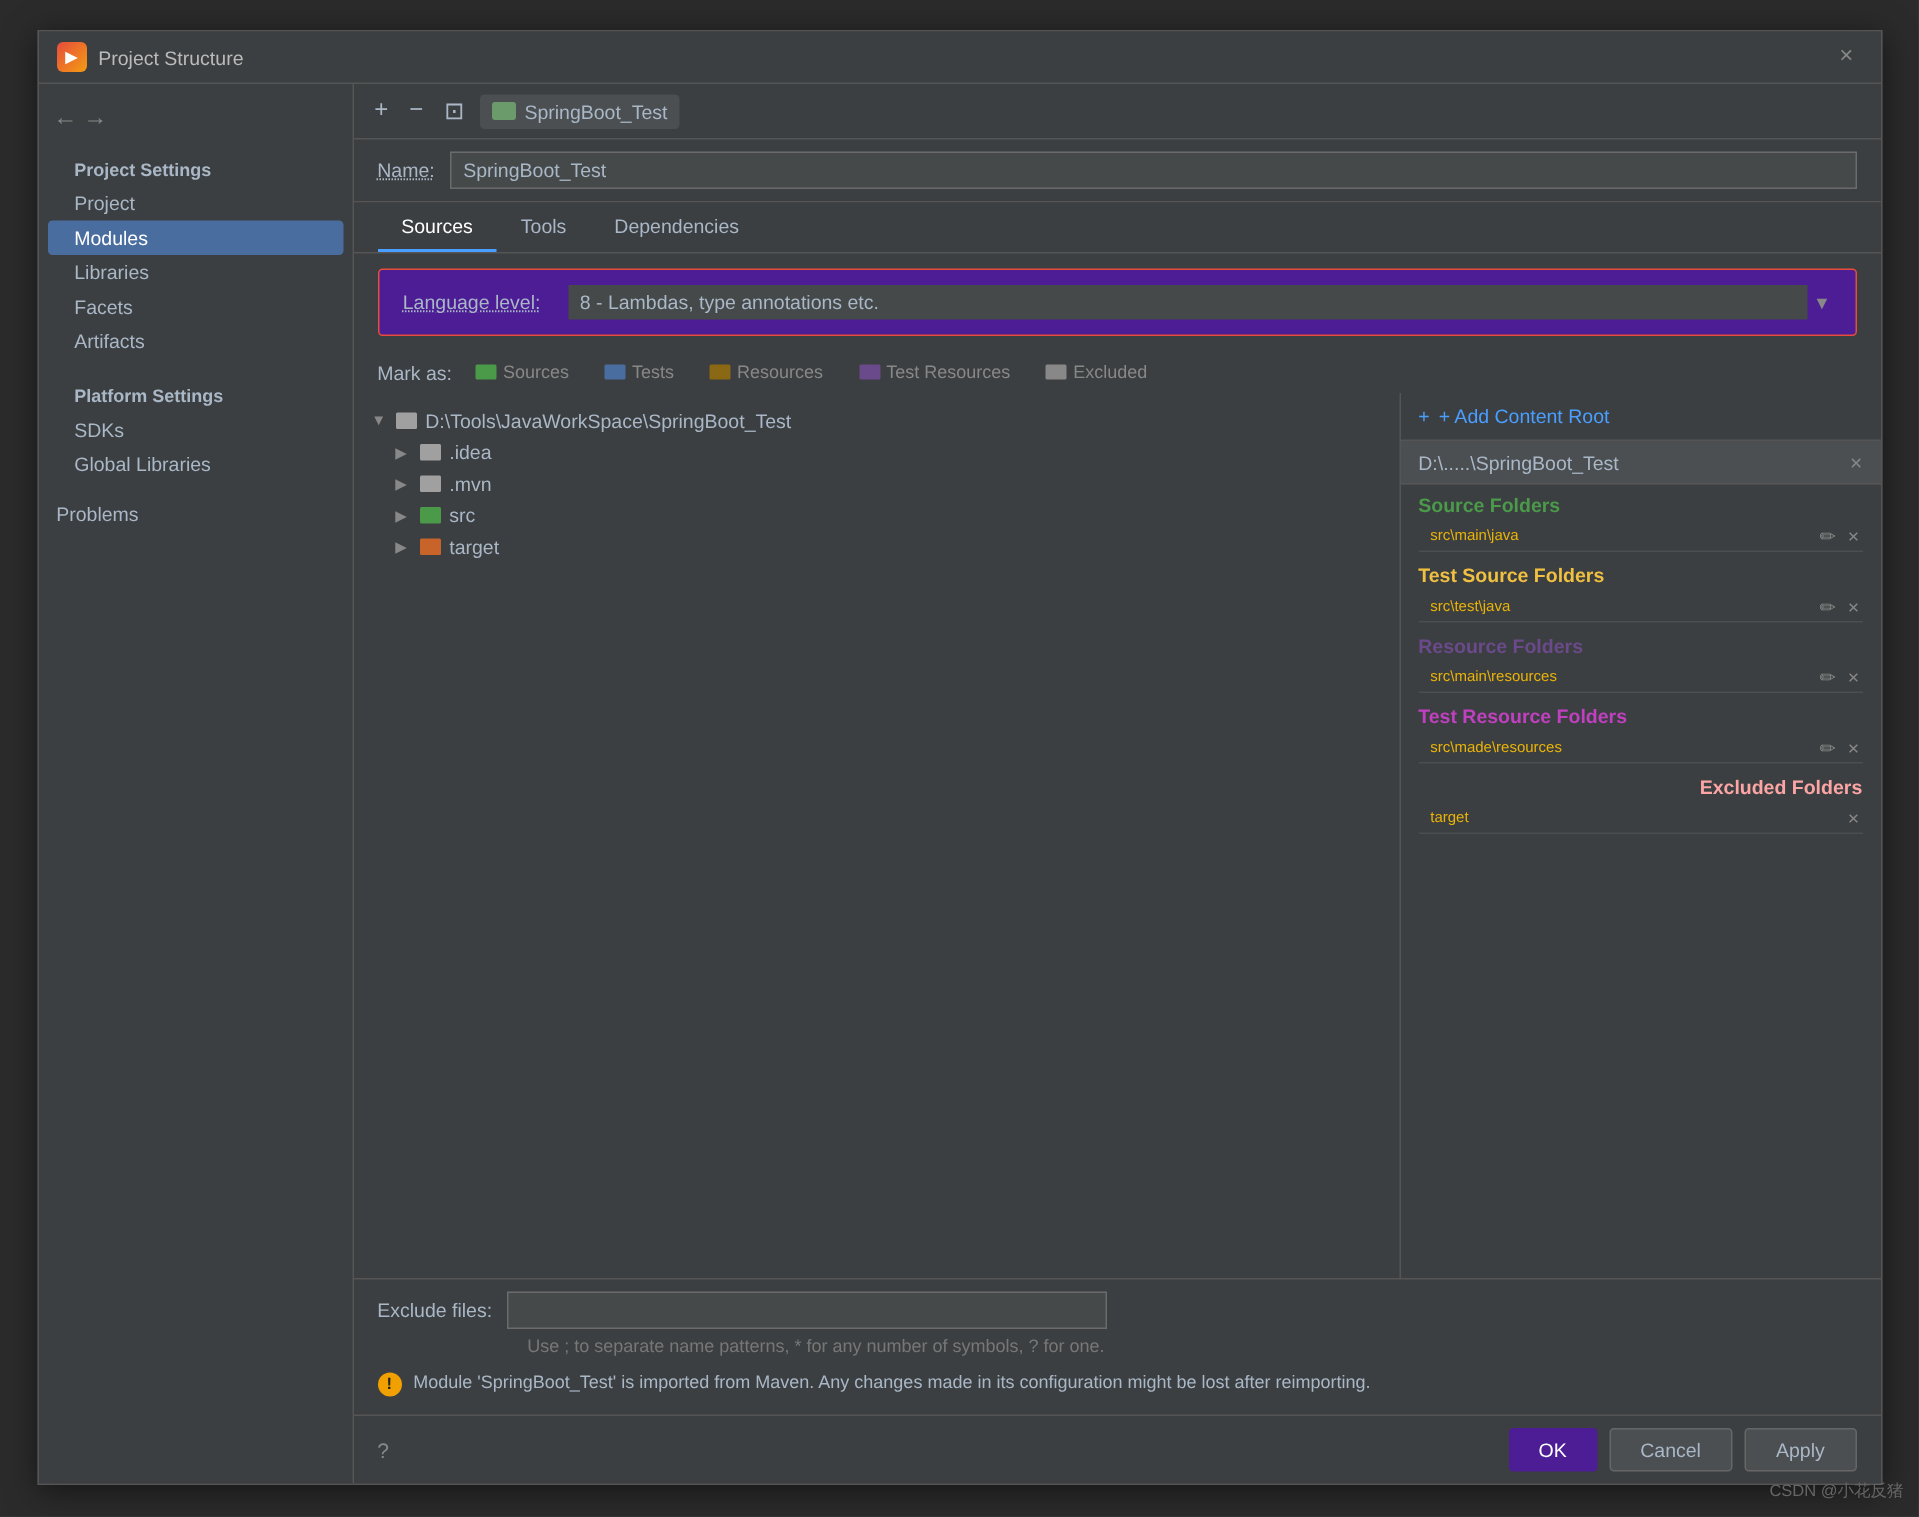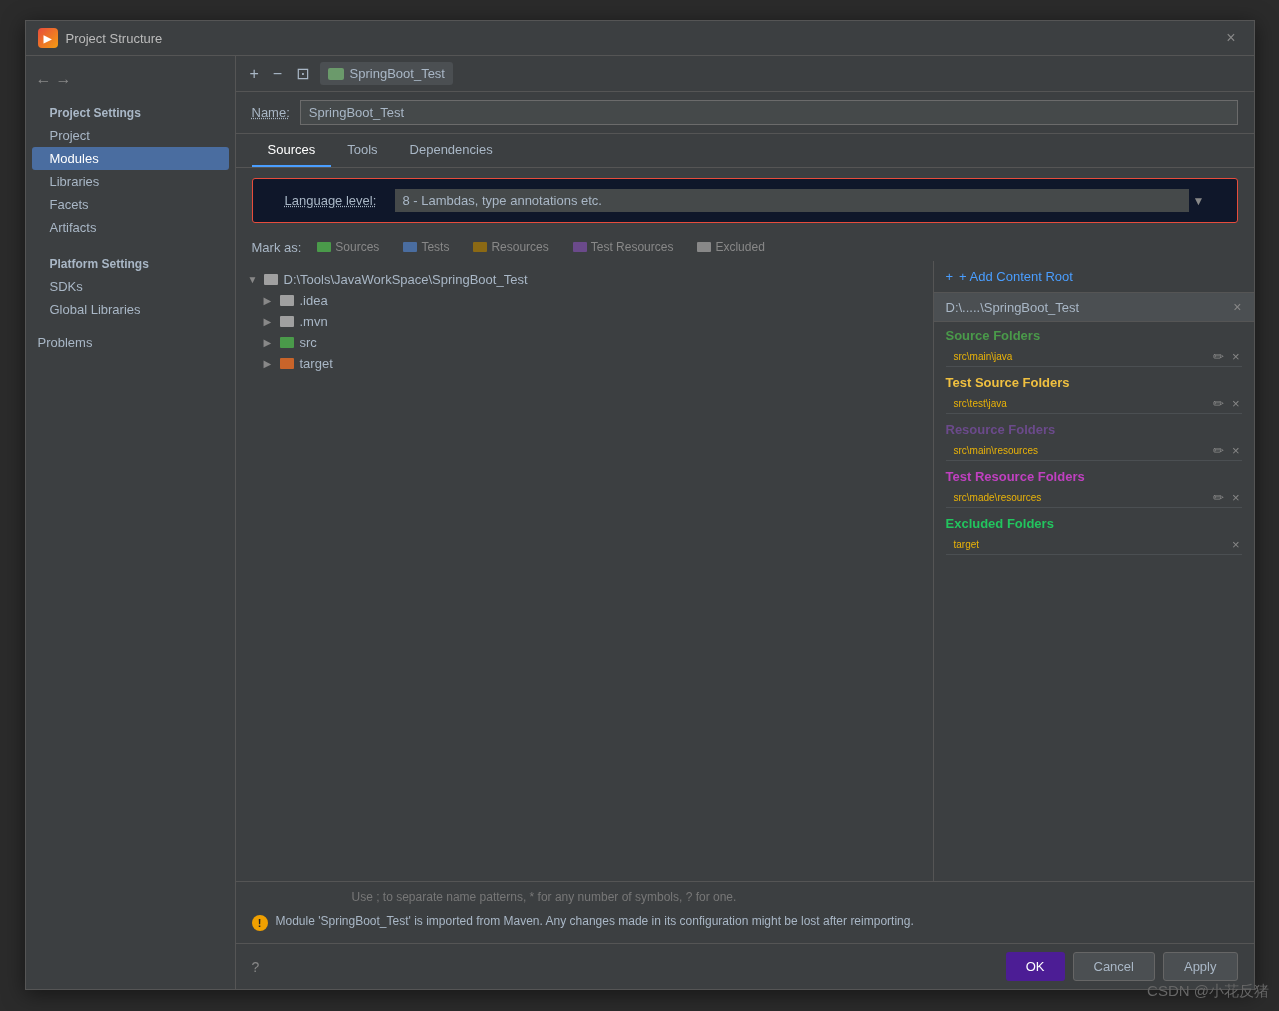--- a/index.html
+++ b/index.html
@@ -165,25 +165,25 @@
       border-bottom: 2px solid transparent;
     }
     .tab.active {
       color: #ffffff;
       border-bottom: 2px solid #4a9eff;
     }
     
     .lang-level-row {
       display: flex;
       align-items: center;
-      padding: 10px 32px;
+      padding: 10px 16px;
       border: 1px solid #e74c3c;
       margin: 10px 16px;
       border-radius: 3px;
-      background: #0f172a;
+      background: #4c1d95;
     }
     .lang-label { color: #a9b7c6; font-size: 13px; min-width: 110px; text-decoration: underline dotted; }
     .lang-select {
       flex: 1;
       background: #45494a;
       border: none;
       color: #a9b7c6;
       padding: 4px 8px;
       font-size: 13px;
       outline: none;
@@ -305,21 +305,21 @@
       border: none;
       color: #888;
       cursor: pointer;
       font-size: 13px;
       padding: 0 2px;
     }
     .cat-sources { color: #4a9a4a; }
     .cat-test-sources { color: #f0c040; }
     .cat-resources { color: #6b4a8b; }
     .cat-test-resources { color: #c040c0; }
-    .cat-excluded { color: #22c55e; }
+    .cat-excluded { color: #fca5a5; text-align: right; }
     
     .bottom-area {
       border-top: 1px solid #555;
       padding: 8px 16px;
       background: #3c3f41;
     }
     .exclude-files-row {
       display: flex;
       align-items: center;
       gap: 10px;
@@ -389,21 +389,21 @@
     .nav-arrows { display: flex; gap: 4px; }
     .nav-arrow { background: none; border: none; color: #888; font-size: 16px; cursor: pointer; }
     .lang-row-inner {
       display: flex; align-items: center; flex: 1;
     }
     .watermark {
       position: fixed;
       bottom: 10px;
       right: 10px;
       color: #666;
-      font-size: 15px;
+      font-size: 11px;
     }
   </style>
 </head>
 <body>
 
 <div class="dialog">
 
   <div class="dialog-titlebar">
     <div class="dialog-title-left">
       <div class="app-icon">▶</div>
@@ -605,20 +605,24 @@
               <span class="folder-entry-path">target</span>
               <div class="folder-entry-actions">
                 <button class="entry-action-btn">×</button>
               </div>
             </div>
           </div>
         </div>
       </div>
 
       <div class="bottom-area">
+        <div class="exclude-files-row">
+          <label class="exclude-label">Exclude files:</label>
+          <input class="exclude-input" type="text" style="">
+        </div>
         <div class="exclude-hint">Use ; to separate name patterns, * for any number of symbols, ? for one.</div>
         <div class="warning-row">
           <div class="warn-icon">!</div>
           <span class="warn-text">Module 'SpringBoot_Test' is imported from Maven. Any changes made in its configuration might be lost after reimporting.</span>
         </div>
       </div>
 
       <div class="dialog-footer">
         <span class="footer-left">?</span>
         <div class="footer-right">

